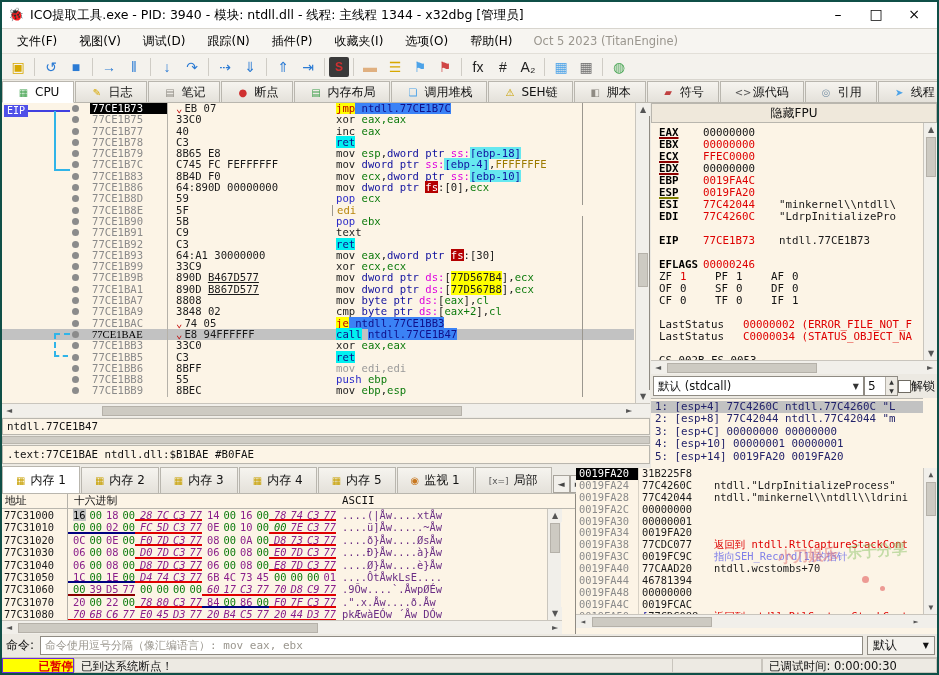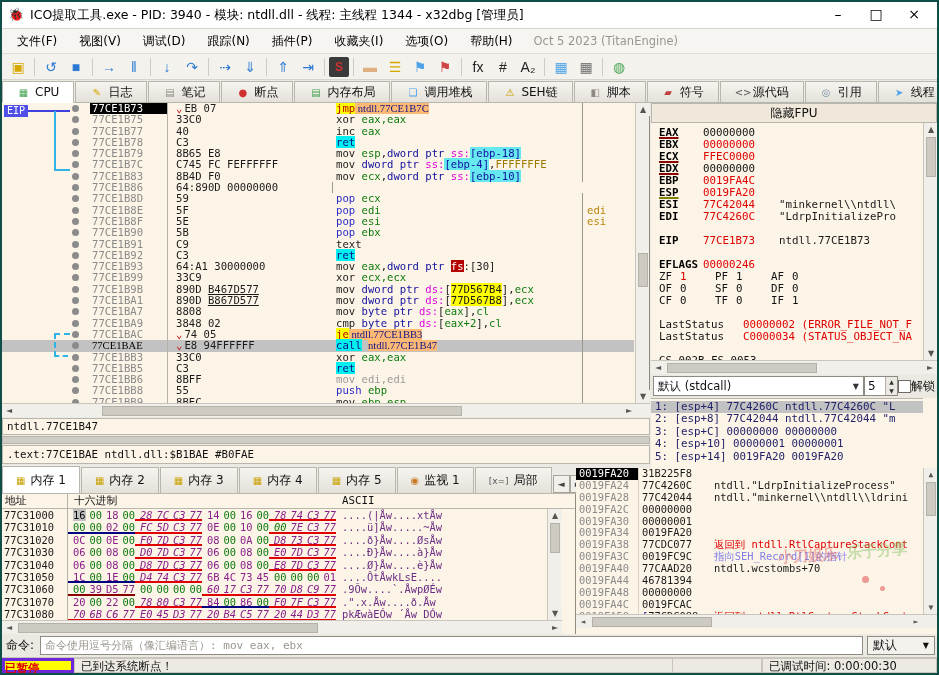--- a/index.html
+++ b/index.html
@@ -44,21 +44,21 @@
   .drow.selblack .daddr{background:#000;color:#fff;}
   .drow.selgray{background:#C2C2C2;}
   .drow.selgray .daddr{color:#000;font-family:Liberation Serif, serif;}
   .dbytes{width:164px;flex:none;padding-left:8px;color:#1A1A1A;}
   .dinstr{width:250px;flex:none;padding-left:4px;}
   .dcomm{flex:1;border-left:1px solid #9B978F;padding-left:4px;color:#B8860B;overflow:hidden;}
   .mk{color:#C00000;margin-right:2px;}
   .u{text-decoration:underline;}
   .tk-k{color:#1A1A1A;} .tk-g{color:#0B7A0B;} .tk-b{color:#10109E;} .tk-m{color:#DD00DD;}
   .tk-n{color:#9C7A00;} .tk-p{color:#2A2AC8;} .tk-gr{color:#9A9A9A;}
-  .tk-y{background:#fdba74;color:#10108A;font-family:Liberation Serif, serif;} .tk-yr{background:#FFFF00;color:#C00000;}
+  .tk-y{background:#3b82f6;color:#10108A;} .tk-yr{background:#FFFF00;color:#C00000;}
   .tk-cy{background:#00F0F0;color:#10108A;} .tk-cb{background:#66E8F0;color:#10109E;}
   .tk-fs{background:#B40000;color:#fff;} .tk-hl{background:#FFFF00;color:#1A1A1A;}
   
   .jline{position:absolute;pointer-events:none;}
   .eipbadge{position:absolute;left:2px;top:2px;background:#5050E8;color:#fff;font-size:10px;padding:0 3px;height:12px;line-height:12px;}
 
   
   .sbv{position:absolute;width:14px;background:#F1EFEA;border-left:1px solid #C9C5BD;}
   .sbh{position:absolute;height:14px;background:#F1EFEA;border-top:1px solid #C9C5BD;}
   .sb-arrow{position:absolute;width:14px;height:13px;font-size:8px;color:#555;text-align:center;line-height:13px;background:#F1EFEA;}
@@ -133,21 +133,21 @@
 
   
   .cmdbar{position:absolute;left:0;top:632px;width:935px;height:23px;background:#ECE9E2;display:flex;align-items:center;padding:0 2px;gap:4px;}
   .cmdlabel{white-space:nowrap;padding:0 2px;}
   .cmdinput{flex:1;height:19px;border:1px solid #8F8B83;background:#fff;font-size:11px;padding:0 4px;
             font-family:"DejaVu Sans Mono","Liberation Mono",monospace;}
   .cmdinput::placeholder{color:#9A968E;}
   .profile{width:68px;height:19px;border:1px solid #8F8B83;background:#F4F2ED;display:flex;align-items:center;padding:0 5px;}
   .profile .arr{margin-left:auto;font-size:8px;}
   .statusbar{position:absolute;left:0;top:655px;width:935px;height:16px;background:#EDEAE3;border-top:1px solid #C9C5BD;display:flex;align-items:stretch;font-size:11.5px;}
-  .badge{width:72px;background:#FFFF00;color:#E00000;font-weight:bold;text-align:left;line-height:15px;border:3px solid #6d28d9;}
+  .badge{width:72px;background:#FFFF00;color:#E00000;font-weight:bold;text-align:right;line-height:15px;border:1px solid #6d28d9;}
   .stmsg{flex:1;border:1px solid #C9C5BD;border-right:none;line-height:14px;padding-left:6px;}
   .stgap{width:90px;border:1px solid #C9C5BD;}
   .sttime{width:175px;border:1px solid #C9C5BD;line-height:14px;padding-left:6px;white-space:nowrap;}
 </style>
 </head>
 <body>
 
 <div class="win">
 
   <div class="titlebar">
@@ -323,48 +323,39 @@
             <span class="dbytes"><span>8B4D F0</span></span>
             <span class="dinstr"><span class="tk-k">mov </span><span class="tk-g">ecx</span><span class="tk-k">,</span><span class="tk-b">dword ptr </span><span class="tk-m">ss:</span><span class="tk-cb">[ebp-10]</span></span>
             <span class="dcomm"></span>
           </div>
           <div class="drow mono">
             <span class="dgut">
               <span class="ddot"></span>
             </span>
             <span class="daddr">77CE1B86</span>
             <span class="dbytes"><span>64:890D 00000000</span></span>
+            <span class="dinstr"><span class="tk-k">mov </span><span class="tk-b">dword ptr </span><span class="tk-fs">fs</span><span class="tk-k">:[0],</span><span class="tk-g">ecx</span></span>
             <span class="dcomm"></span>
           </div>
           <div class="drow mono">
             <span class="dgut">
               <span class="ddot"></span>
             </span>
             <span class="daddr">77CE1B8D</span>
             <span class="dbytes"><span>59</span></span>
             <span class="dinstr"><span class="tk-p">pop </span><span class="tk-g">ecx</span></span>
             <span class="dcomm"></span>
           </div>
           <div class="drow mono">
             <span class="dgut">
               <span class="ddot"></span>
             </span>
             <span class="daddr">77CE1B8E</span>
             <span class="dbytes"><span>5F</span></span>
-            <span class="dinstr"><span class="tk-p">pop </span><span class="tk-g">edi</span></span>
             <span class="dcomm">edi</span>
-          </div>
-          <div class="drow mono">
-            <span class="dgut">
-              <span class="ddot"></span>
-            </span>
-            <span class="daddr">77CE1B8F</span>
-            <span class="dbytes"><span>5E</span></span>
-            <span class="dinstr"><span class="tk-p">pop </span><span class="tk-g">esi</span></span>
-            <span class="dcomm">esi</span>
           </div>
           <div class="drow mono">
             <span class="dgut">
               <span class="ddot"></span>
             </span>
             <span class="daddr">77CE1B90</span>
             <span class="dbytes"><span>5B</span></span>
             <span class="dinstr"><span class="tk-p">pop </span><span class="tk-g">ebx</span></span>
             <span class="dcomm"></span>
           </div>

